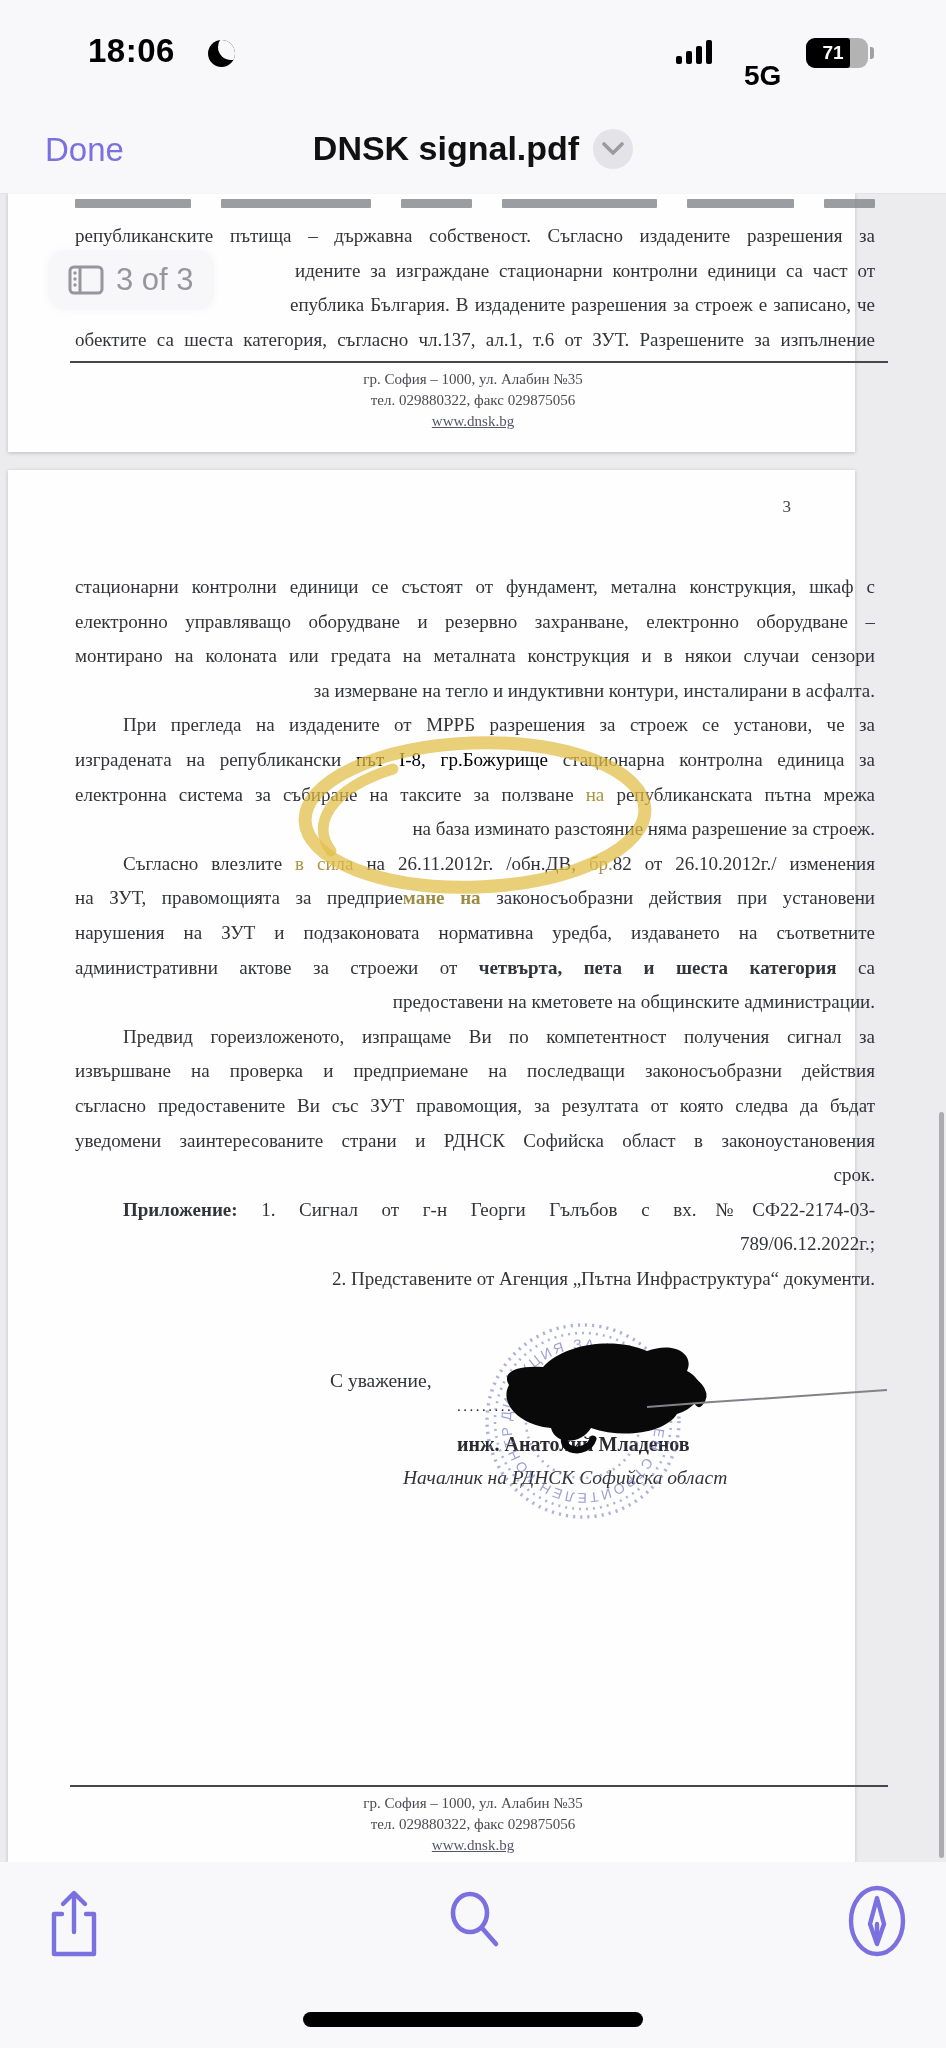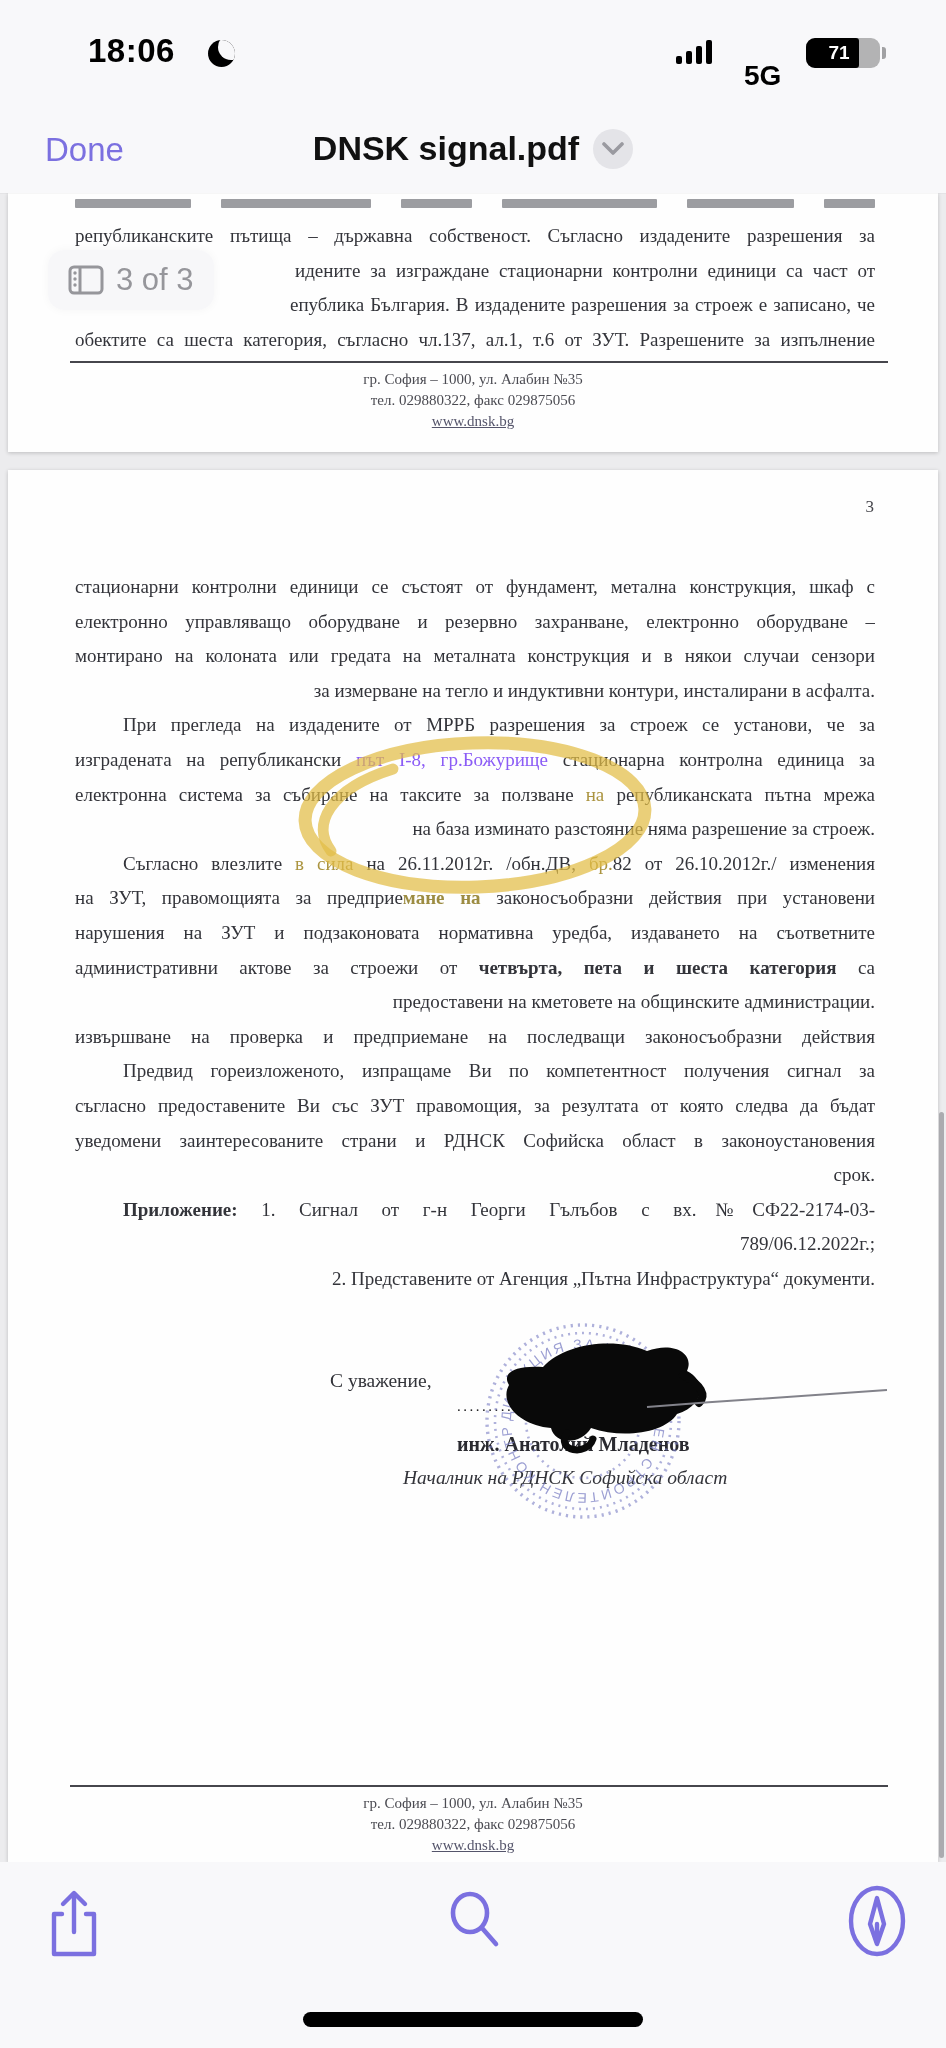--- a/index.html
+++ b/index.html
@@ -12,36 +12,36 @@
   .topbar{position:absolute;top:0;left:0;right:0;height:193px;background:#f8f8fa;z-index:30;
           box-shadow:0 1px 0 rgba(0,0,0,0.03);}
   .time{position:absolute;left:88px;top:32px;font-size:33px;font-weight:700;color:#000;letter-spacing:.5px;}
   .moon{position:absolute;left:208px;top:40px;width:27px;height:27px;border-radius:50%;background:#000;overflow:hidden;}
   .moon::after{content:"";position:absolute;left:10px;top:-6px;width:26px;height:26px;border-radius:50%;background:#f8f8fa;}
   .sigbars{position:absolute;left:676px;top:40px;display:flex;align-items:flex-end;gap:4px;height:24px;}
   .sigbars span{width:6px;background:#000;border-radius:2px;}
   .sigbars span:nth-child(1){height:8px}.sigbars span:nth-child(2){height:13px}
   .sigbars span:nth-child(3){height:18px}.sigbars span:nth-child(4){height:24px}
   .net{position:absolute;left:744px;top:36px;font-size:28px;font-weight:600;color:#000;margin-top:24px;}
-  .battery{position:absolute;left:806px;top:38px;width:74px;height:30px;border-radius:9px;background:rgba(0,0,0,0.28);}
+  .battery{position:absolute;left:806px;top:38px;width:62px;height:30px;border-radius:9px;background:rgba(0,0,0,0.28);}
   .battery .fill{position:absolute;left:0;top:0;bottom:0;width:71%;background:#000;border-radius:9px 3px 3px 9px;}
   .battery .pct{position:absolute;left:0;top:0;right:8px;bottom:0;display:flex;align-items:center;justify-content:center;
                 color:#fff;font-size:19px;font-weight:700;z-index:2;}
   .battery .nub{position:absolute;right:-6px;top:9px;width:4px;height:12px;border-radius:0 3px 3px 0;background:rgba(0,0,0,0.35);}
   .done{position:absolute;left:45px;top:131px;font-size:33px;color:#7b70e0;cursor:pointer;}
   .titlewrap{position:absolute;left:0;right:0;top:129px;display:flex;justify-content:center;align-items:flex-start;gap:14px;}
   .doctitle{font-size:34px;font-weight:700;color:#111;}
   .chev{width:40px;height:40px;border-radius:50%;background:#e4e4e8;display:flex;align-items:center;justify-content:center;}
   
   .pill{position:absolute;left:48px;top:250px;height:60px;z-index:40;border-radius:16px;
         background:rgba(247,247,249,0.95);box-shadow:0 0 10px rgba(0,0,0,0.04);
         display:flex;align-items:center;gap:12px;padding:0 20px;}
   .pill .lbl{font-size:31px;color:#96969b;font-weight:500;}
   
-  .page{position:absolute;left:8px;width:930px;background:#fefefe;box-shadow:0 1px 4px rgba(0,0,0,0.20);}
+  .page{position:absolute;left:8px;width:847px;background:#fefefe;box-shadow:0 1px 4px rgba(0,0,0,0.20);}
   .page.frag{top:193px;height:259px;z-index:5;}
   .page.p3{top:470px;height:1392px;z-index:5;}
   .doc{position:absolute;left:67px;width:800px;font-family:"Liberation Serif",serif;
        font-size:19px;color:#33343a;}
   .doc-line{height:34.6px;line-height:34.6px;overflow:hidden;text-align:right;}
   .doc-line.just{text-align:justify;text-align-last:justify;}
   .doc-line .b{font-weight:bold;}
   .clip-row{position:absolute;left:67px;top:4px;width:800px;height:11px;display:flex;gap:30px;
             align-items:flex-end;opacity:.8;}
   .clip-row span{height:9px;background:#84858b;border-radius:1px;}
@@ -132,30 +132,30 @@
 </div>
 
 <div class="page p3">
   <div class="pagenum">3</div>
   <div class="doc" style="top:100px">
       <div class="doc-line just"><span>стационарни контролни единици се състоят от фундамент, метална конструкция, шкаф с</span></div>
       <div class="doc-line just"><span>електронно управляващо оборудване и резервно захранване, електронно оборудване –</span></div>
       <div class="doc-line just"><span>монтирано на колоната или гредата на металната конструкция и в някои случаи сензори</span></div>
       <div class="doc-line"><span>за измерване на тегло и индуктивни контури, инсталирани в асфалта.</span></div>
       <div class="doc-line just" style="padding-left: 48px;"><span>При прегледа на издадените от МРРБ разрешения за строеж се установи, че за</span></div>
-      <div class="doc-line just"><span>изградената на републикански </span><span style="color: #8b5cf6;">път I-8, гр.Божурище</span><span> стационарна контролна единица за</span></div>
+      <div class="doc-line just"><span>изградената на републикански </span><span style="color: #000000;">път I-8, гр.Божурище</span><span> стационарна контролна единица за</span></div>
       <div class="doc-line just"><span>електронна система за събиране на таксите за ползване </span><span style="color: rgb(171, 148, 64);">на</span><span> републиканската пътна мрежа</span></div>
       <div class="doc-line"><span>на база изминато разстояние няма разрешение за строеж.</span></div>
       <div class="doc-line just" style="padding-left: 48px;"><span>Съгласно влезлите </span><span style="color: rgb(171, 148, 64);">в сила</span><span> на 26.11.2012г. /обн.ДВ, </span><span style="color: rgb(171, 148, 64);">бр.</span><span>82 от 26.10.2012г./ изменения</span></div>
       <div class="doc-line just"><span>на ЗУТ, правомощията за предприе</span><span style="color: rgb(156, 140, 66); font-weight: bold;">мане на</span><span> законосъобразни действия при установени</span></div>
       <div class="doc-line just"><span>нарушения на ЗУТ и подзаконовата нормативна уредба, издаването на съответните</span></div>
       <div class="doc-line just"><span>административни актове за строежи от </span><span class="b">четвърта, пета и шеста категория</span><span> са</span></div>
       <div class="doc-line"><span>предоставени на кметовете на общинските администрации.</span></div>
+      <div class="doc-line just" style="padding-left: 48px;"><span>Предвид гореизложеното, изпращаме Ви по компетентност получения сигнал за</span></div>
       <div class="doc-line just"><span>извършване на проверка и предприемане на последващи законосъобразни действия</span></div>
-      <div class="doc-line just" style="padding-left: 48px;"><span>Предвид гореизложеното, изпращаме Ви по компетентност получения сигнал за</span></div>
       <div class="doc-line just"><span>съгласно предоставените Ви със ЗУТ правомощия, за резултата от която следва да бъдат</span></div>
       <div class="doc-line just"><span>уведомени заинтересованите страни и РДНСК Софийска област в законоустановения</span></div>
       <div class="doc-line"><span>срок.</span></div>
       <div class="doc-line just" style="padding-left: 48px;"><span class="b">Приложение:</span><span> 1. Сигнал от г-н Георги Гълъбов с вх.№СФ22-2174-03-</span></div>
       <div class="doc-line"><span>789/06.12.2022г.;</span></div>
       <div class="doc-line" style="padding-left: 235px;"><span>2. Представените от Агенция „Пътна Инфраструктура“ документи.</span></div>
     </div>
 
   <div class="salut">С уважение,</div>
   <div class="dots">..........................</div>

